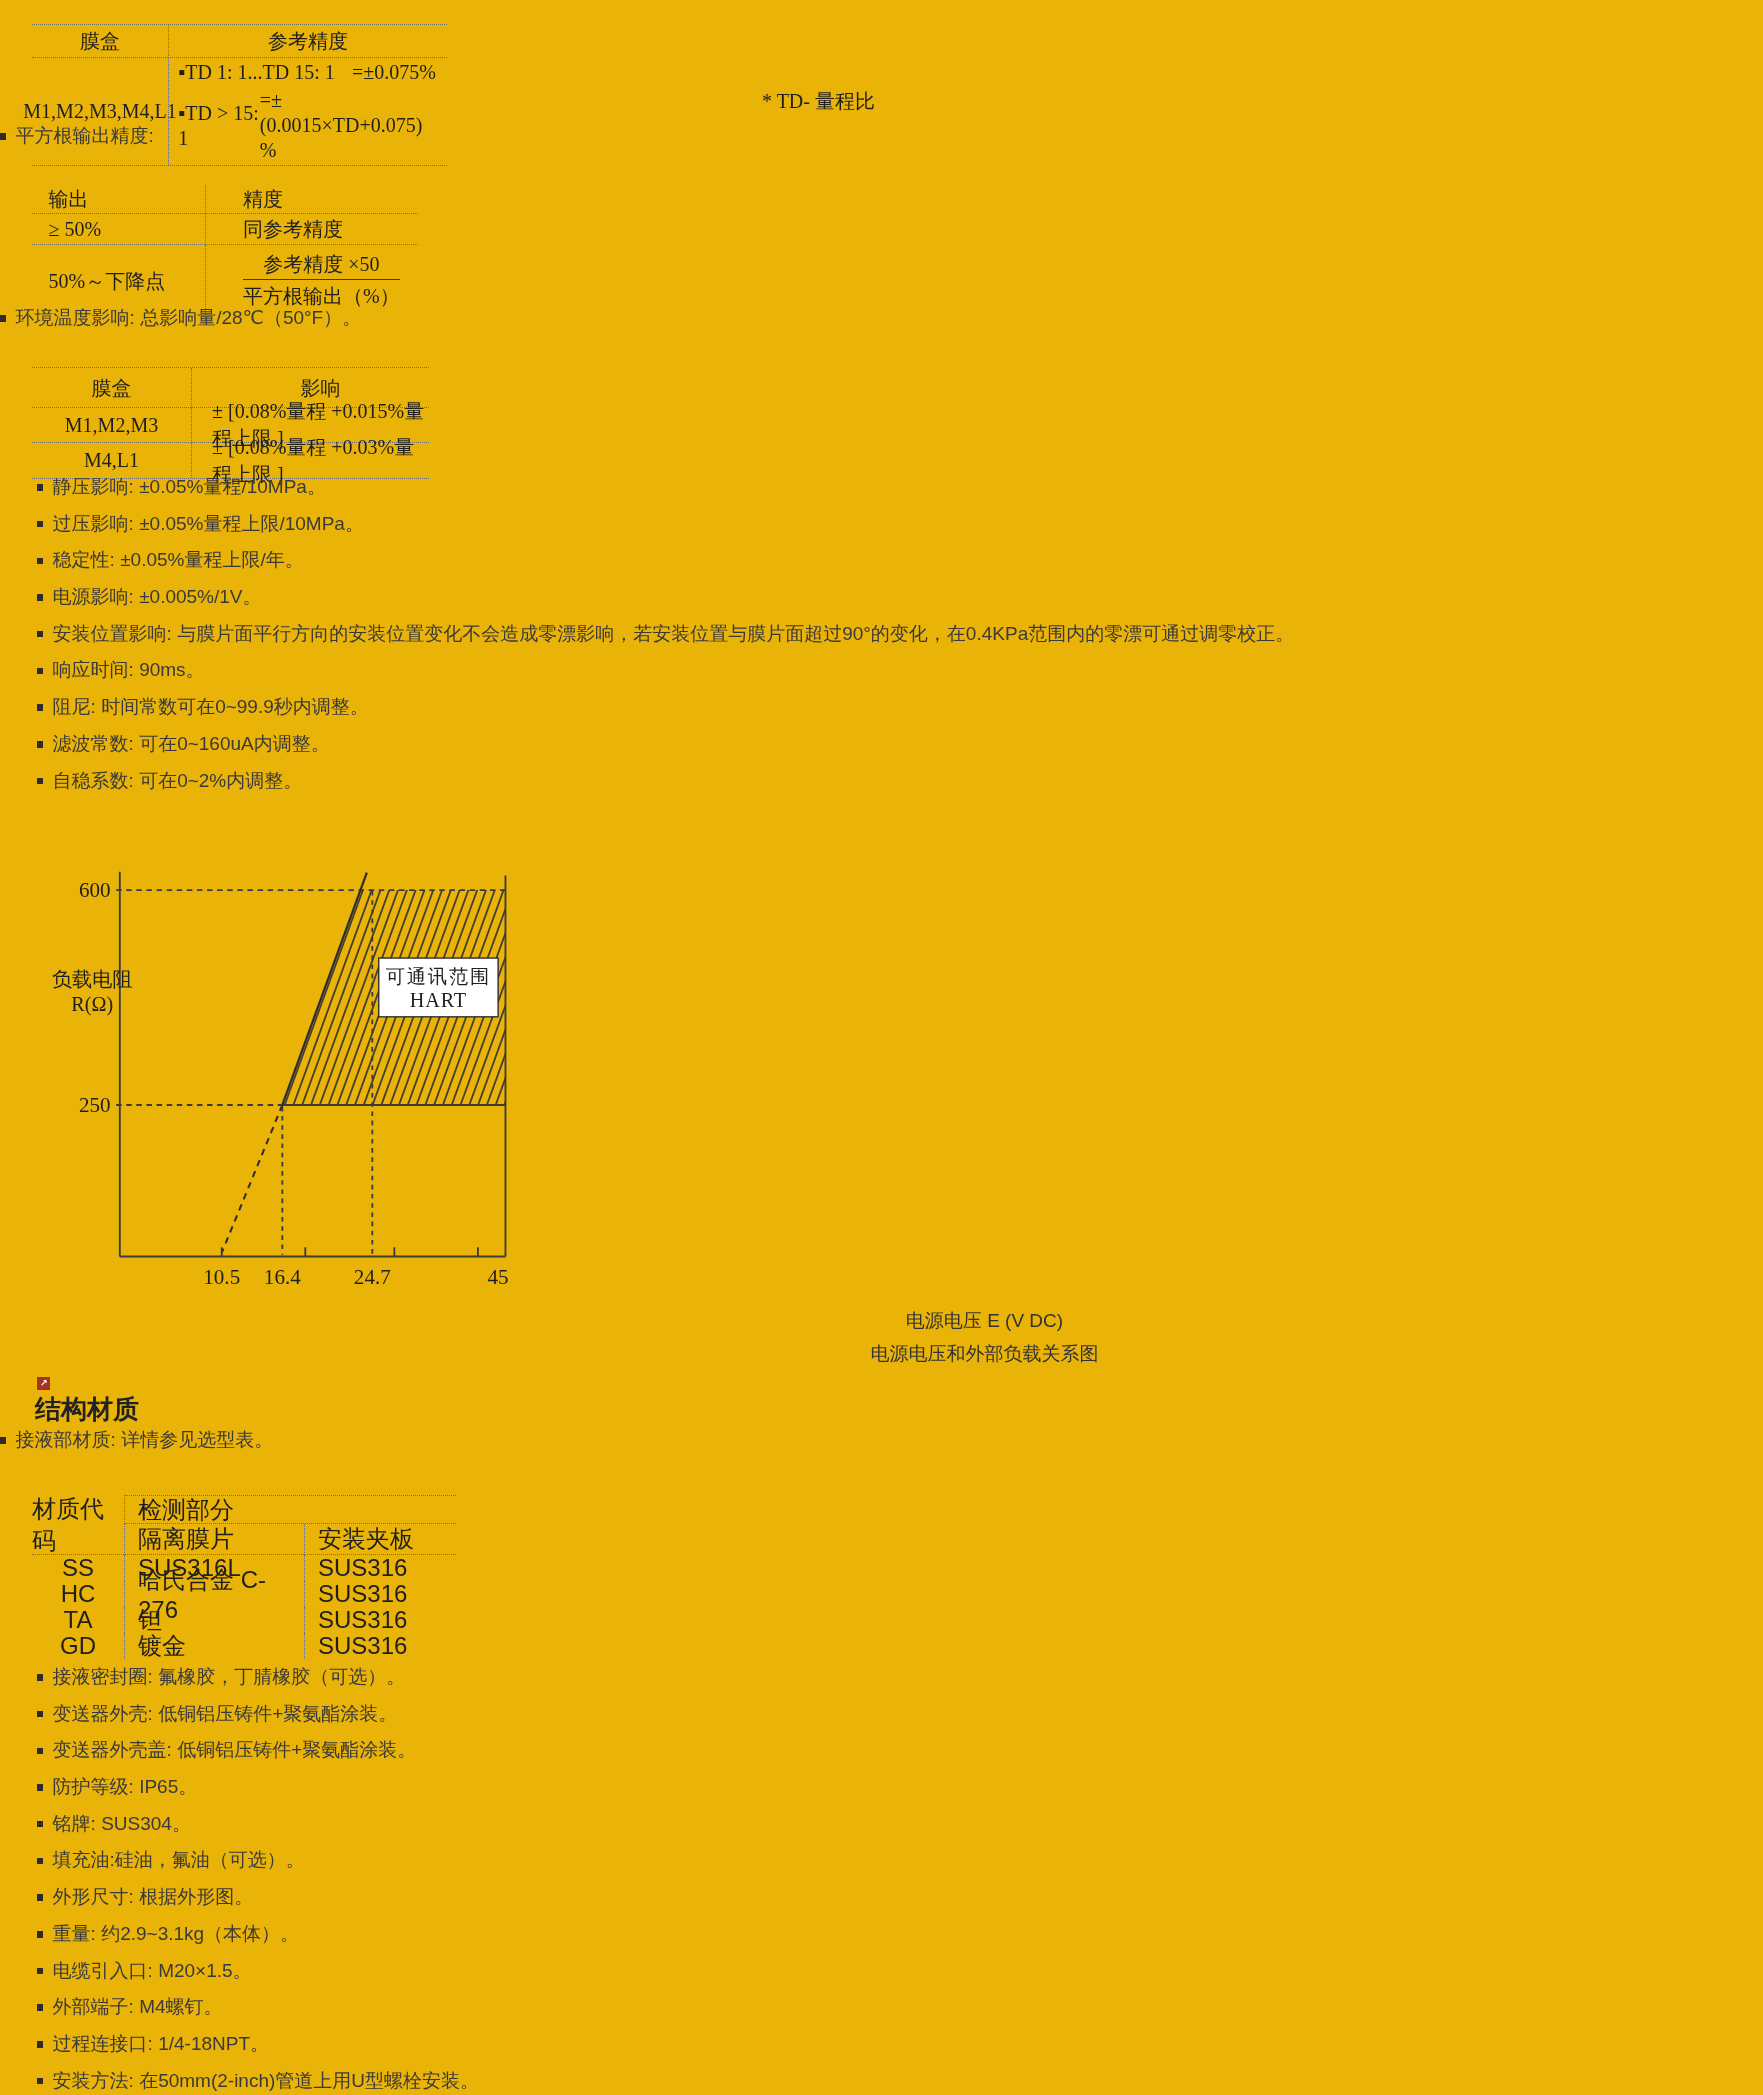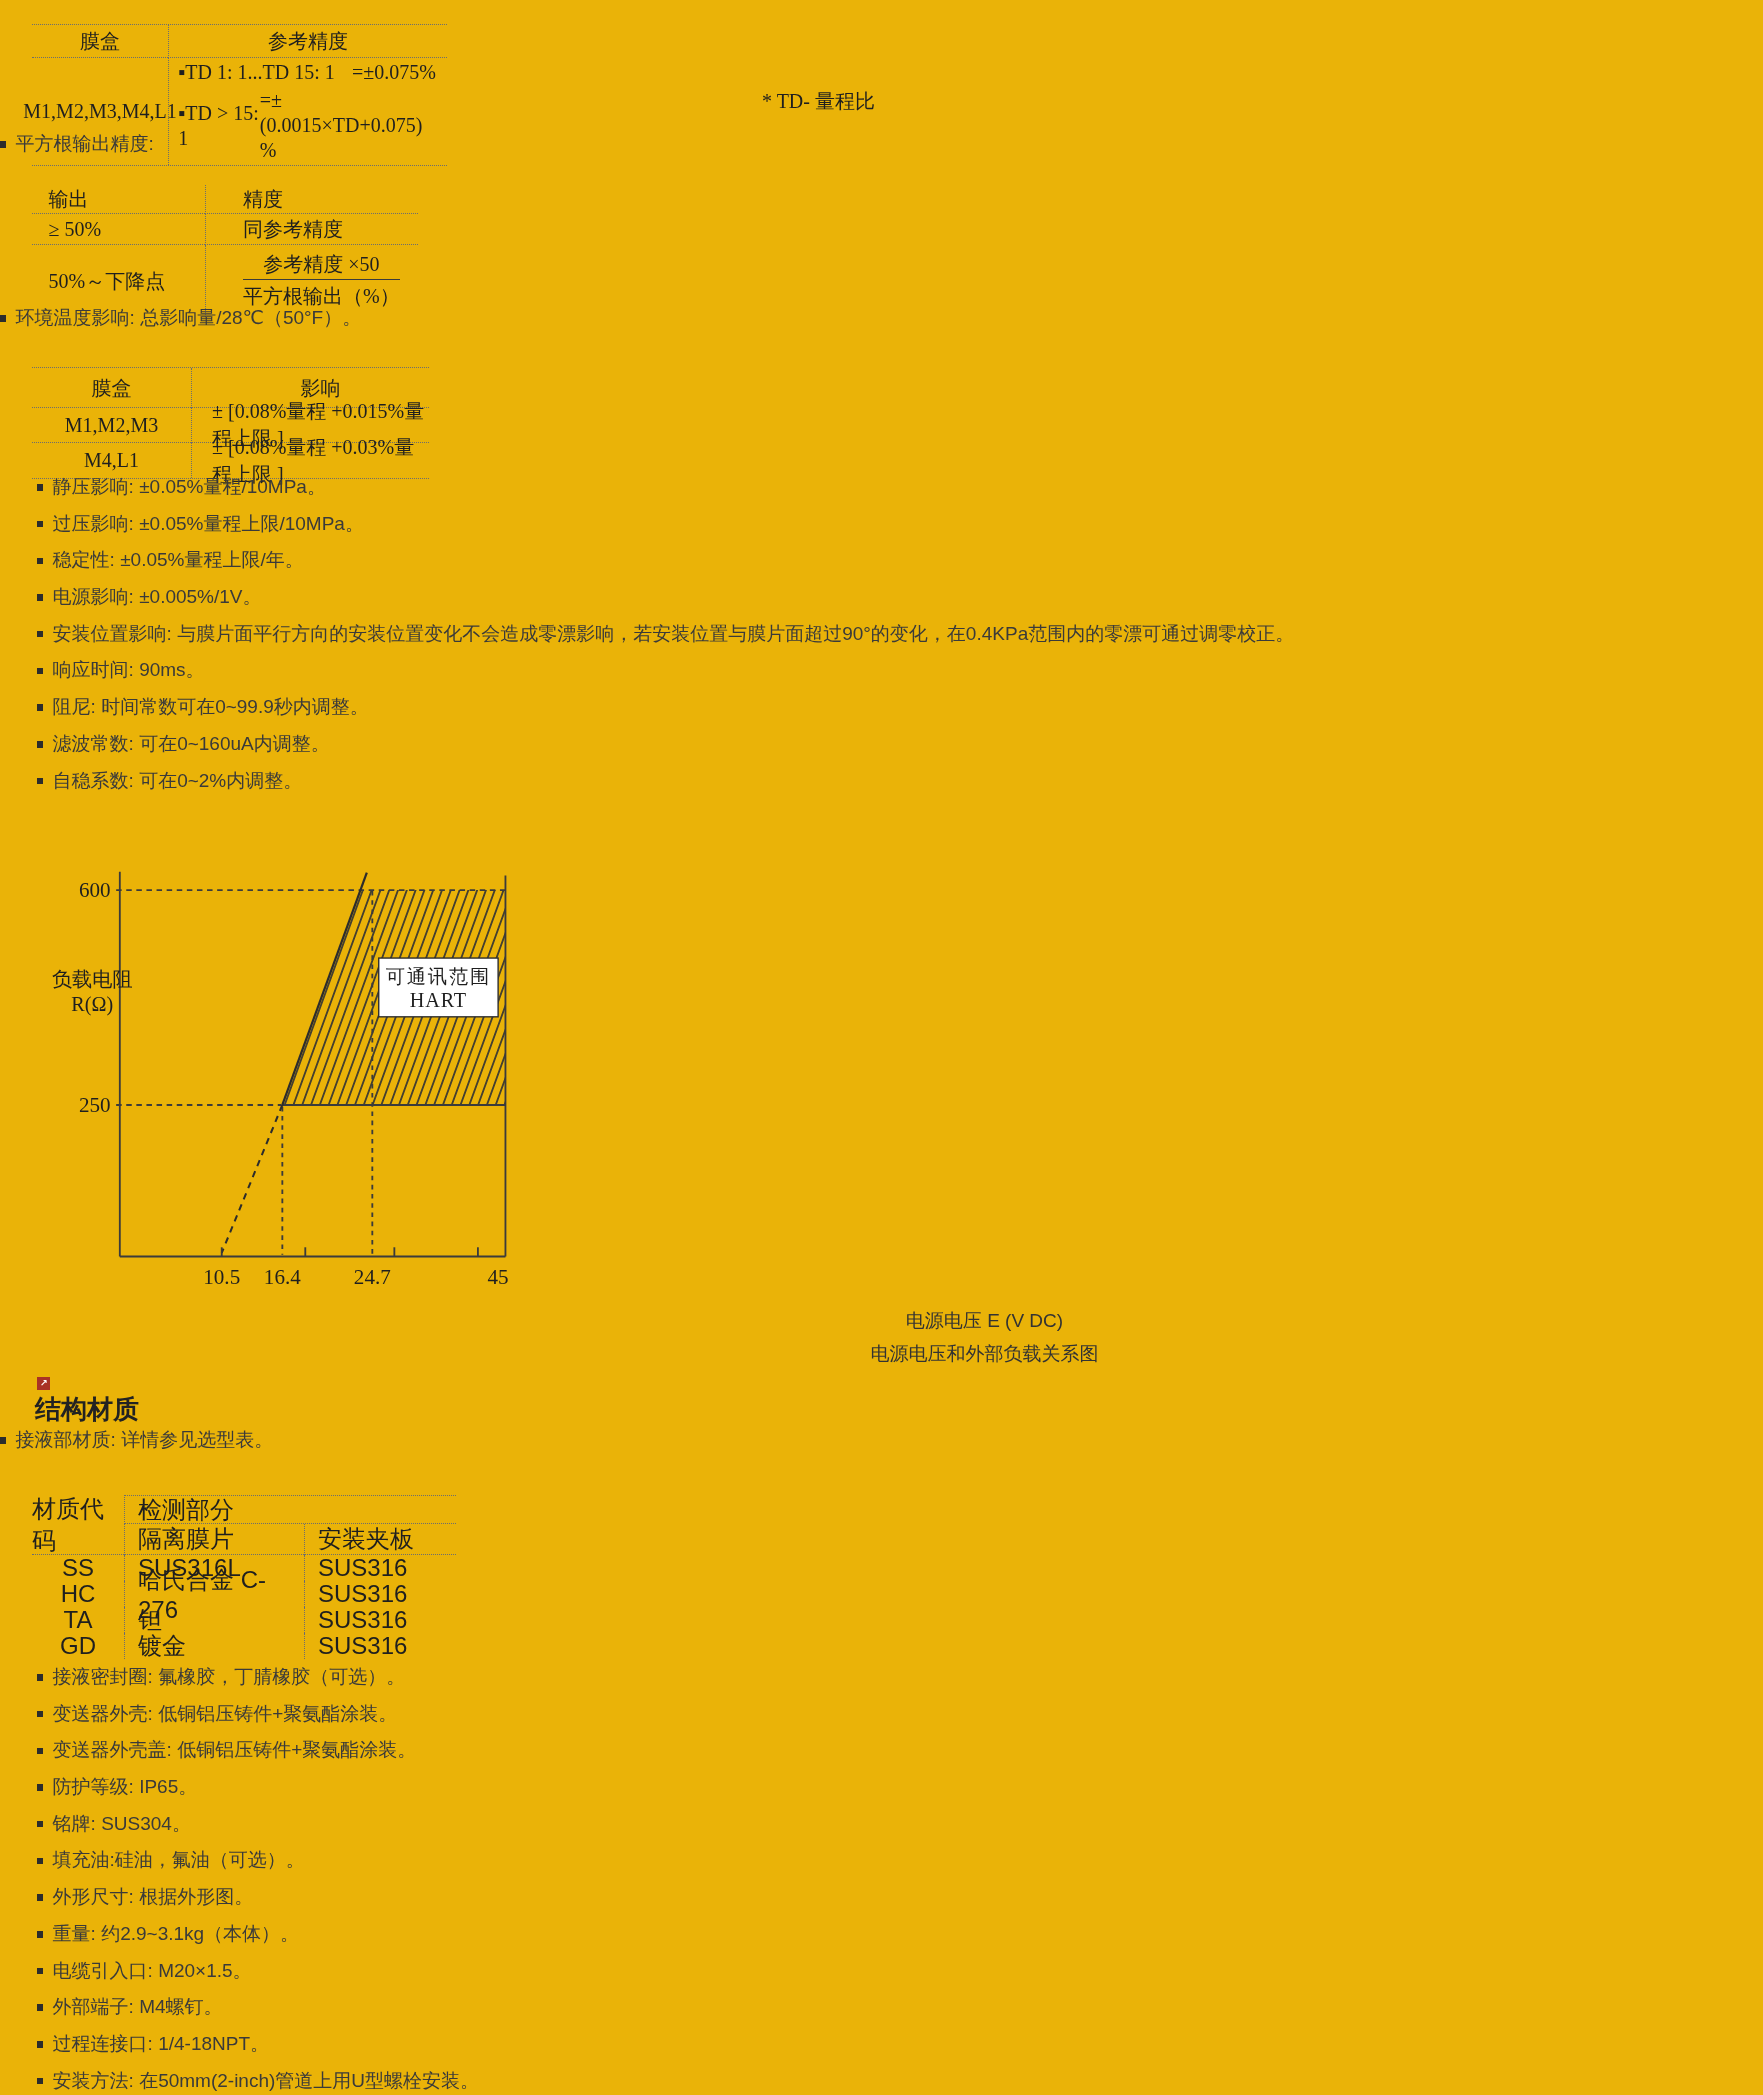--- a/index.html
+++ b/index.html
@@ -99,21 +99,21 @@
         <div class="tdline">
           <span>▪TD &gt; 15: 1</span>
           <span class="rt">=±(0.0015×TD+0.075) %</span>
         </div>
       </div>
     </div>
   </div>
 
   <div id="td-note" class="serif">* TD- 量程比</div>
 
-  <div class="lone-bullet" style="top:125px;margin-top:8px;">
+  <div class="lone-bullet" style="top:125px;">
     <span class="bmark"></span>
     <span>平方根输出精度:</span>
   </div>
 
   <div class="tbl" id="tbl-output">
     <div class="row hdr">
       <div class="cell c1 hdot">输出</div>
       <div class="cell c2 hdot vdiv">精度</div>
     </div>
     <div class="row r1">

